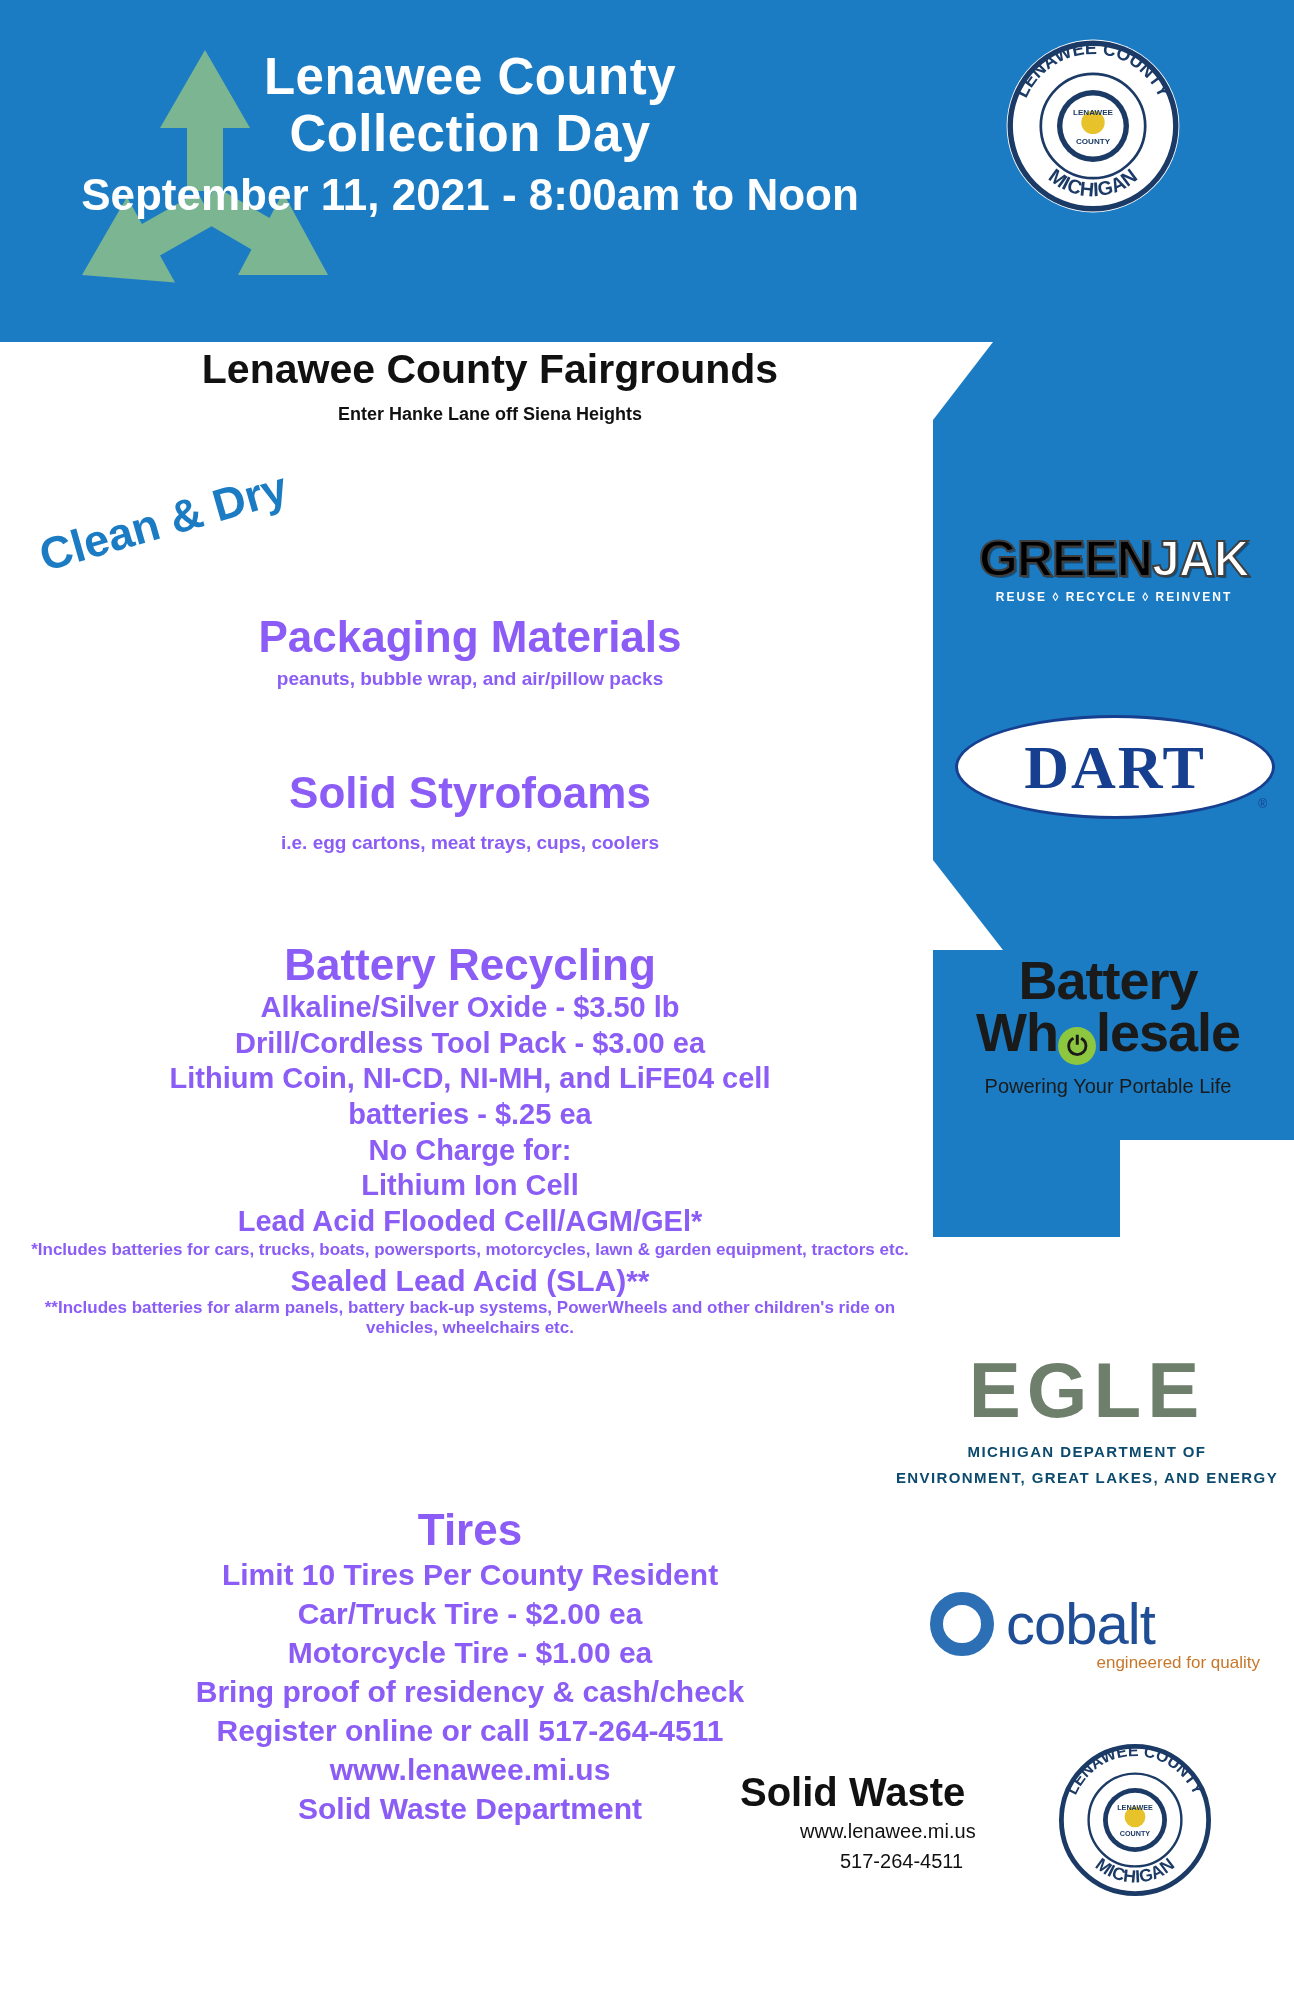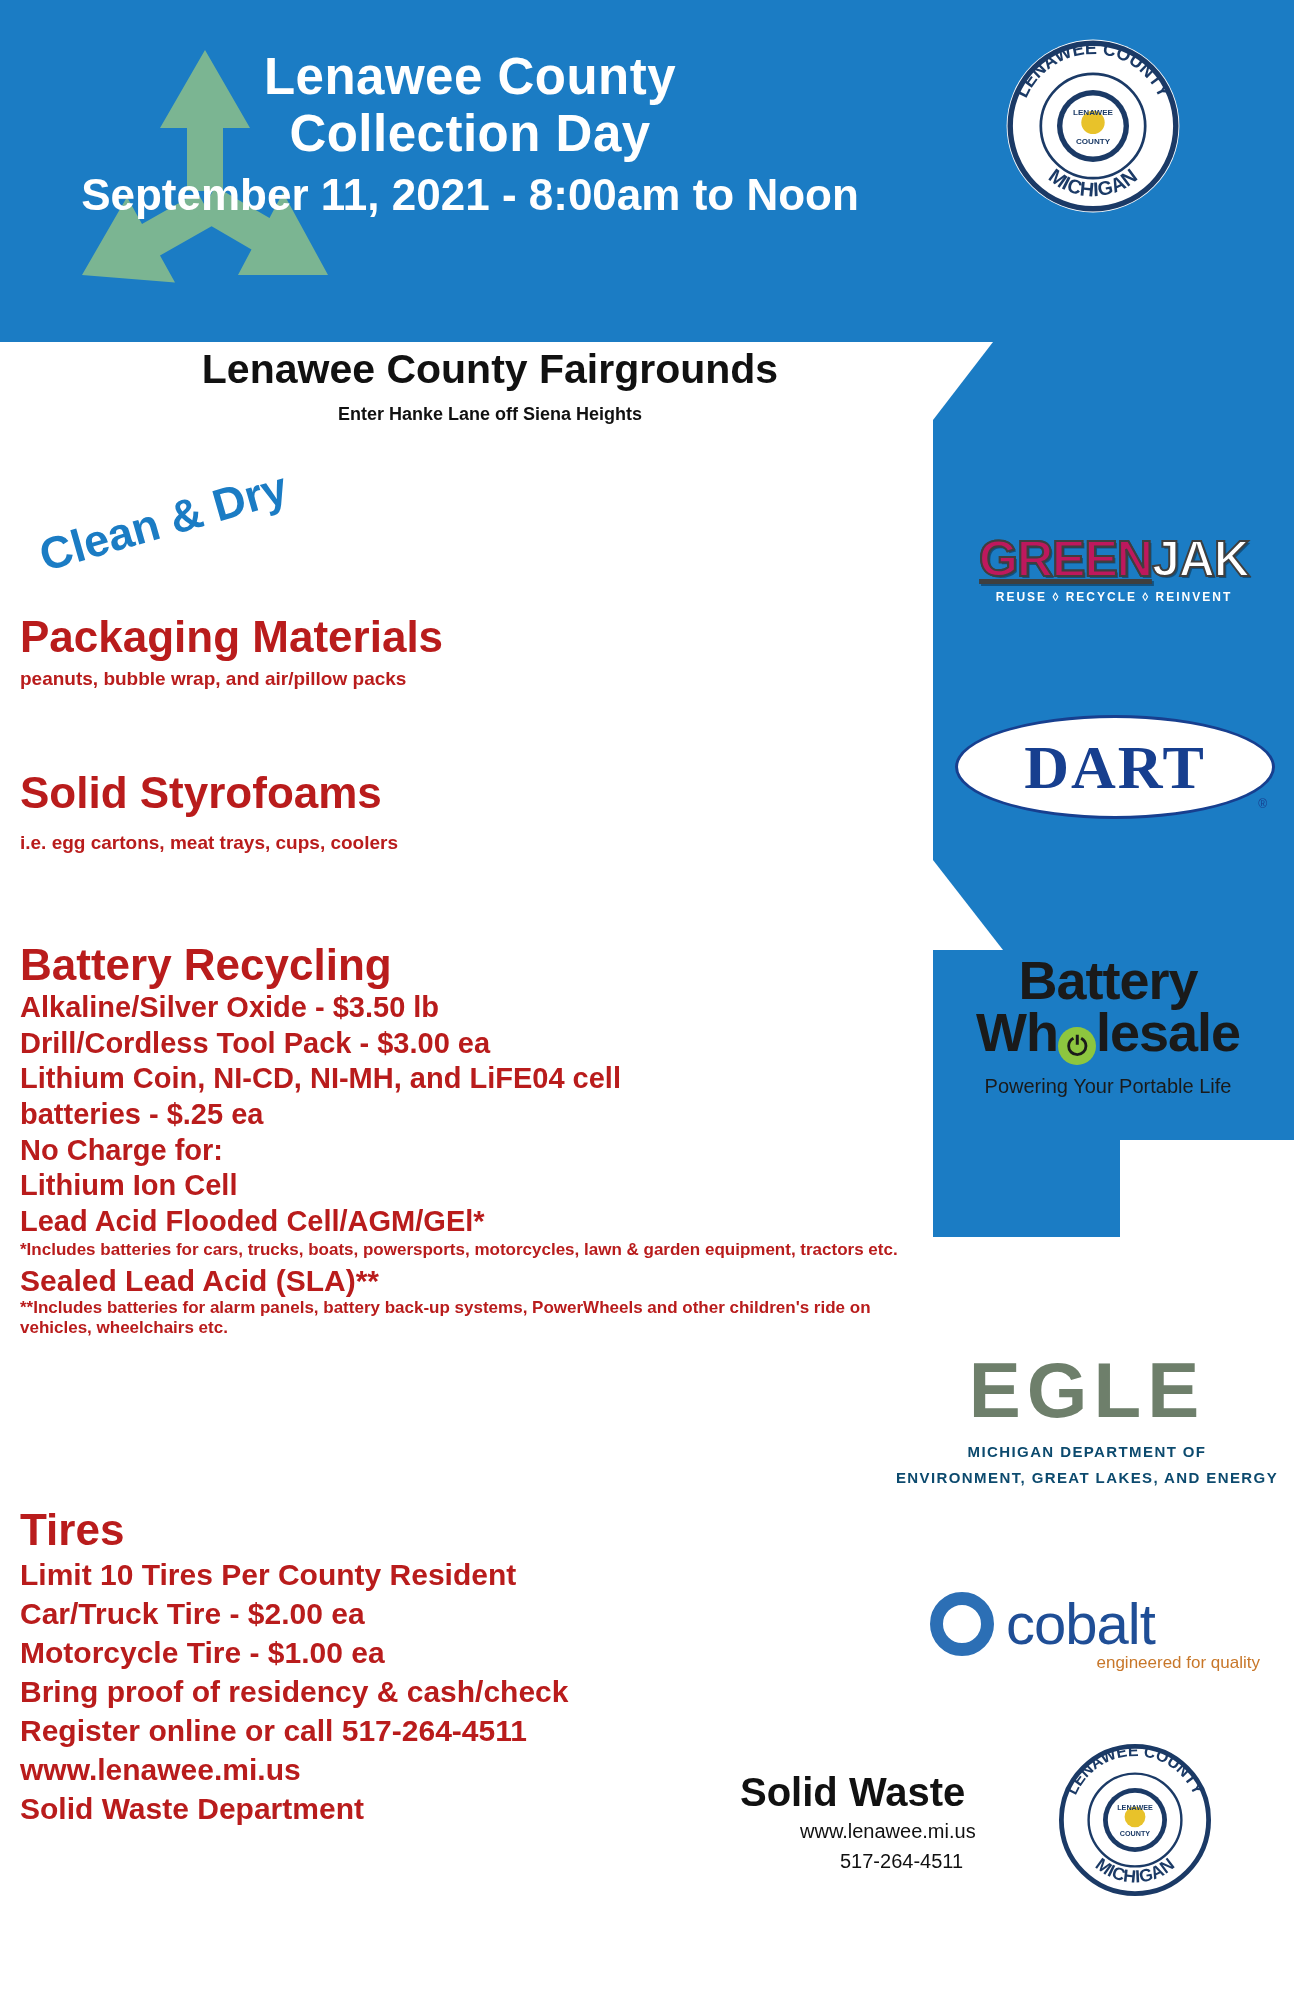--- a/index.html
+++ b/index.html
@@ -87,21 +87,21 @@
   .greenjak { left: 940px; top: 530px; width: 348px; height: 78px; }
   .greenjak .gj-word {
     font-family: "Liberation Sans", sans-serif;
     font-weight: bold;
     font-size: 50px;
     letter-spacing: -1px;
     color: #ffffff;
     -webkit-text-stroke: 2px #3f3f3f;
     text-shadow: 2px 2px 0 rgba(0,0,0,0.35);
   }
-  .greenjak .gj-word .gj-green { color: #be185d; text-decoration: underline; }
+  .greenjak .gj-word .gj-green { color: #000000; }
   .greenjak .gj-sub {
     font-size: 12px; letter-spacing: 2px; color: #ffffff;
     font-weight: bold; margin-top: 2px;
   }
 
   .dart { left: 955px; top: 715px; width: 320px; height: 110px; }
   .dart .oval {
     width: 320px; height: 104px;
     background: #ffffff;
     border-radius: 50%;
@@ -167,21 +167,21 @@
     text-align: center; font-size: 18px; font-weight: bold; color: #111;
   }
 
   .clean-dry {
     position: absolute; left: 48px; top: 530px;
     font-size: 45px; font-weight: bold; color: #1b7cc4;
     transform: rotate(-16deg);
     transform-origin: left bottom;
   }
 
-  .sec { position: absolute; left: 20px; width: 900px; text-align: left; color: #b91c1c; }
+  .sec { position: absolute; left: 20px; width: 900px; text-align: center; color: #8b5cf6; }
   .sec-title { font-size: 44px; font-weight: bold; }
   .sec-sub { font-size: 19px; font-weight: bold; }
 
   .pack { top: 612px; }
   .pack .sec-sub { margin-top: 6px; }
 
   .styro { top: 768px; }
   .styro .sec-sub { margin-top: 14px; }
 
   .batt-sec { top: 940px; }

